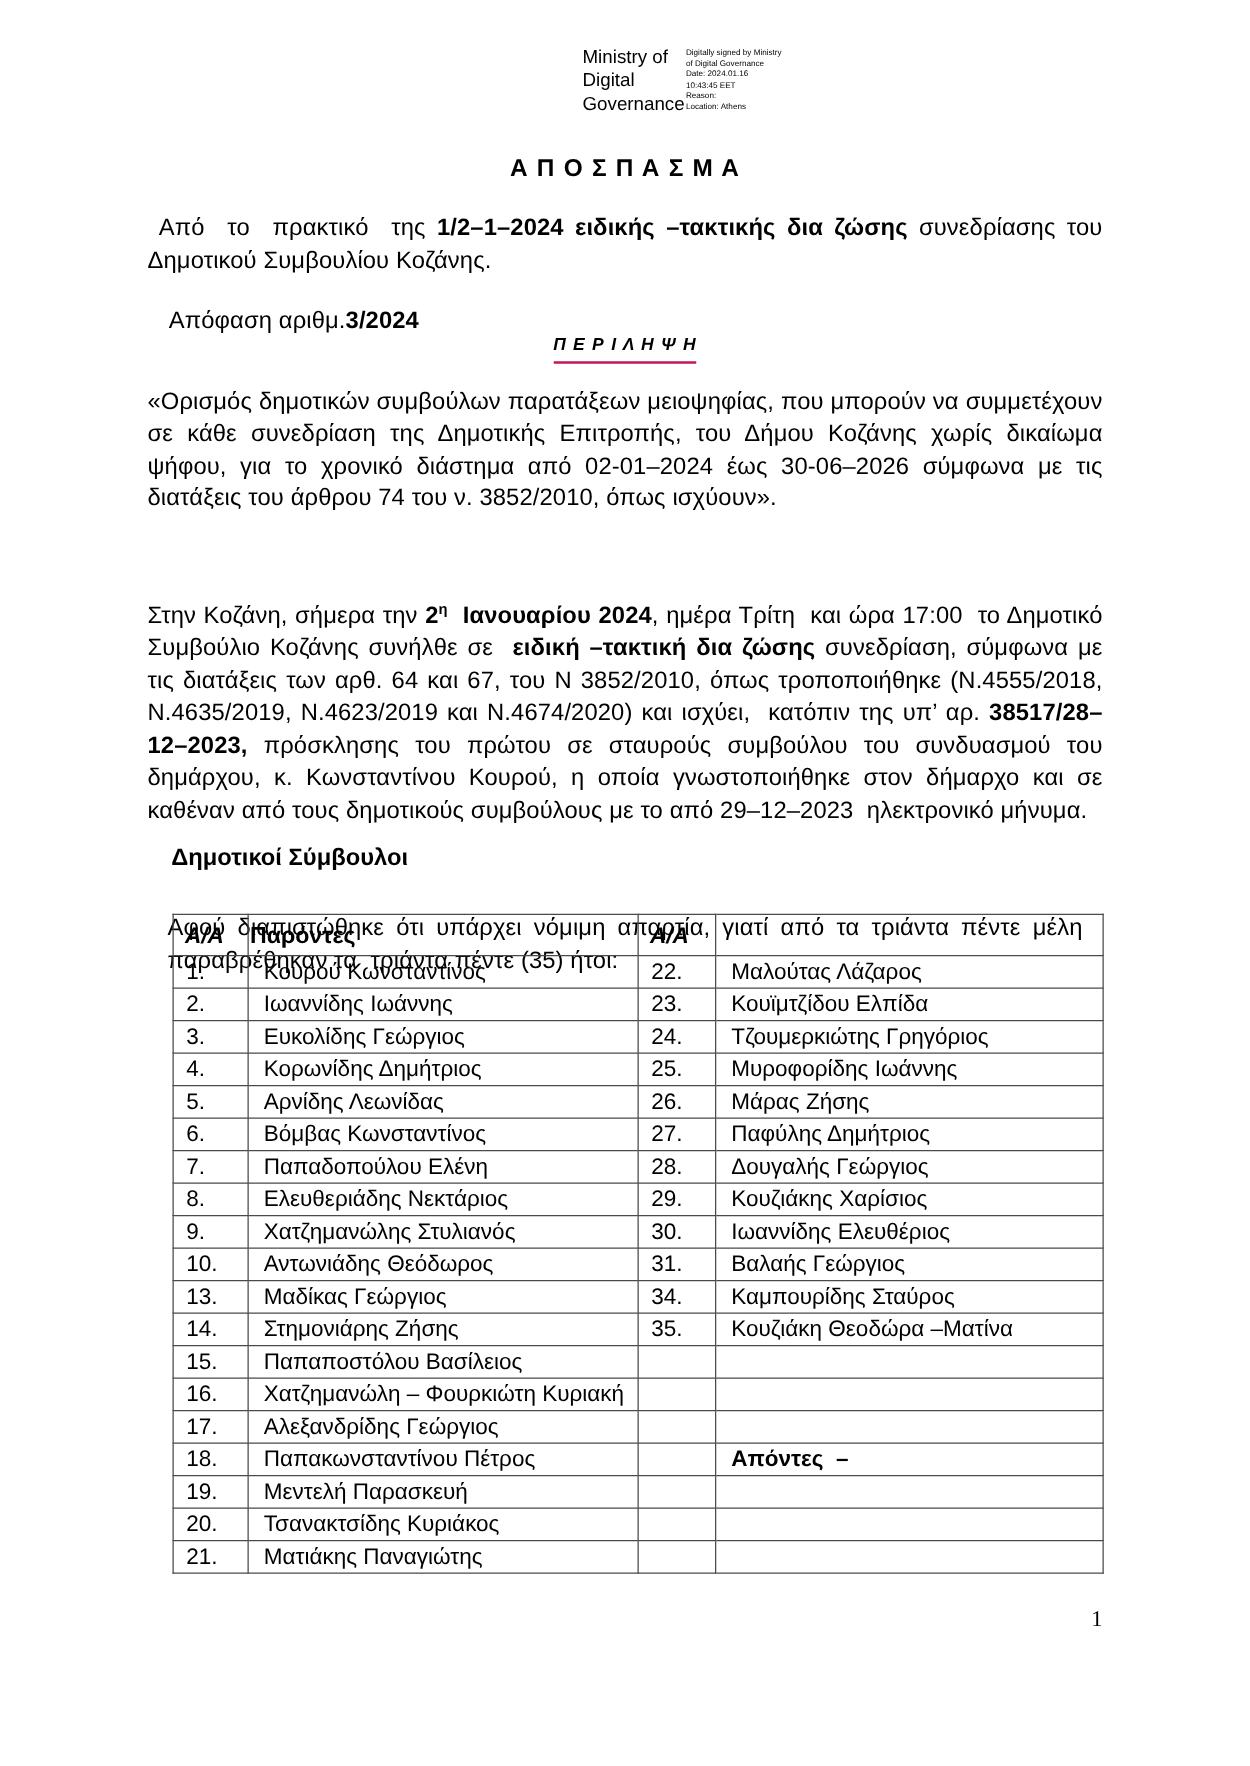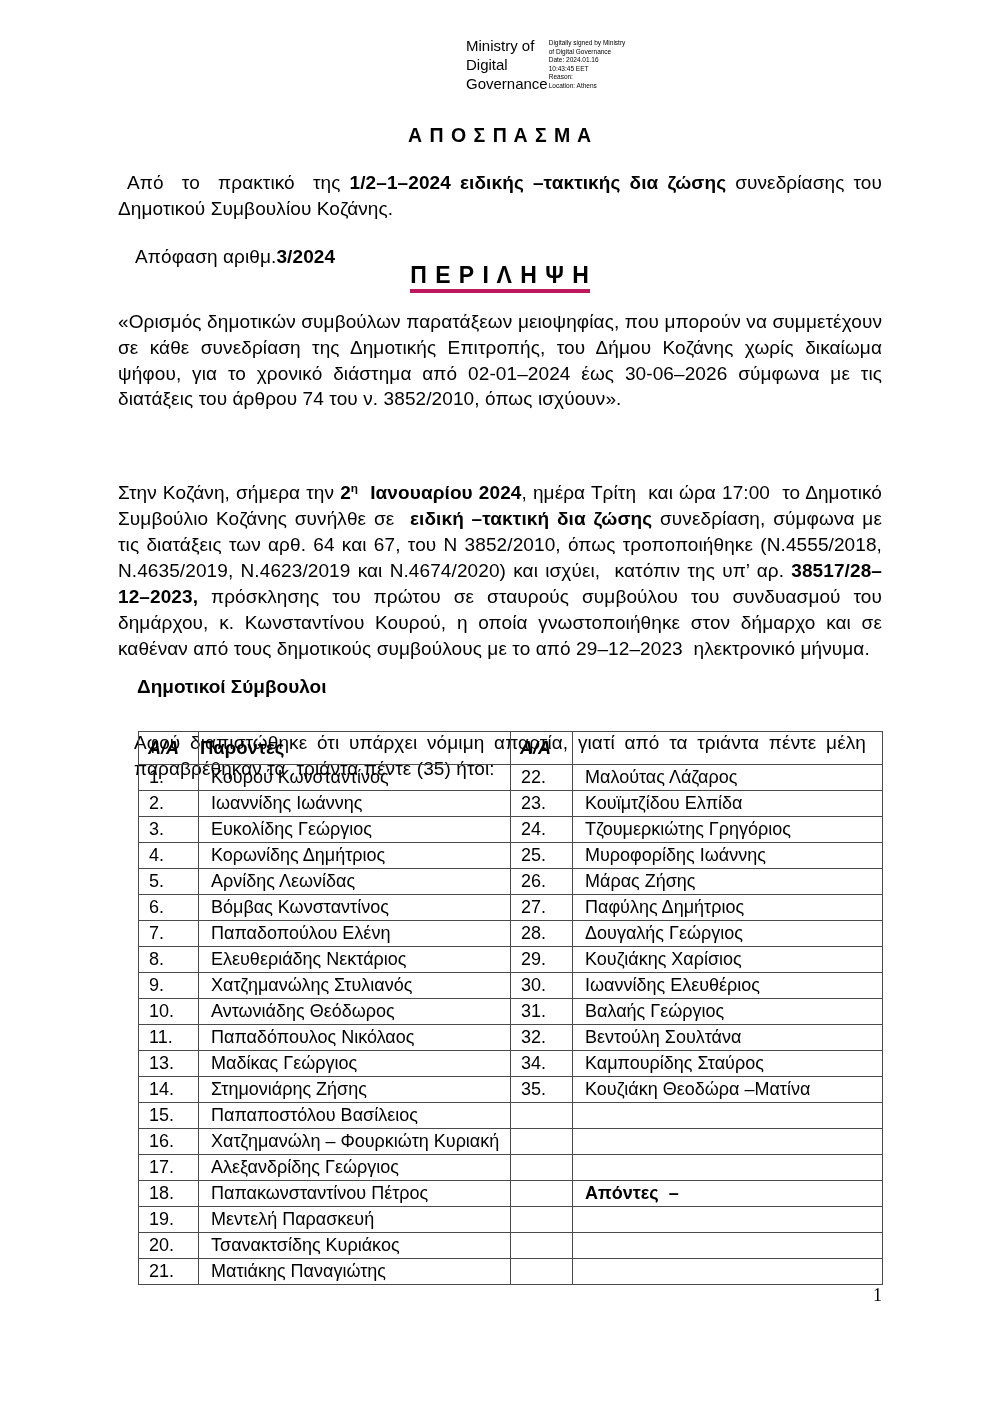--- a/index.html
+++ b/index.html
@@ -15,21 +15,21 @@
   .sig-details{font-size:6.5px;line-height:8.5px;white-space:pre-line;padding-top:3px;}
   
   .para{left:118px;width:764px;text-align:justify;font-size:19px;line-height:26px;letter-spacing:0.1px;white-space:pre-wrap;}
   .center{text-align:center;white-space:normal;}
   .b{font-weight:bold;}
   sup.ord{font-size:0.62em;vertical-align:super;font-weight:bold;}
   #doc-title{top:122px;font-weight:bold;font-size:19.5px;letter-spacing:1px;text-align:center;}
   #p-intro{top:170px;}
   #p-decision{top:244px;padding-left:17px;}
   #summary-title{top:262px;}
-  #summary-title .ul{display:inline-block;font-weight:bold;font-size:23px;letter-spacing:1px;border-bottom:4px solid #be185d;padding-bottom:1px;}
+  #summary-title .ul{display:inline-block;font-weight:bold;font-size:14px;letter-spacing:1px;border-bottom:2px solid #be185d;padding-bottom:1px;font-style:italic;}
   #p-summary{top:309px;line-height:25.8px;}
   #p-main{top:423px;line-height:26px;}
   #p-quorum{margin:16px;}
   #council-heading{top:676px;left:118px;width:764px;font-weight:bold;font-size:19px;padding-left:19px;}
   
   #tbl-wrap{top:720px;left:138px;}
   table{border-collapse:collapse;table-layout:fixed;width:744px;margin-top:11px;}
   th,td{border:1px solid #4a4a4a;vertical-align:top;font-size:18px;overflow:hidden;}
   th{height:30px;vertical-align:middle;}
   td{height:23px;line-height:23px;}
@@ -151,26 +151,20 @@
     <td class="c-name">Ιωαννίδης Ελευθέριος</td>
   </tr>
 
   <tr>
     <td class="c-num">10.</td>
     <td class="c-name">Αντωνιάδης Θεόδωρος</td>
     <td class="c-num">31.</td>
     <td class="c-name">Βαλαής Γεώργιος</td>
   </tr>
 
-  <tr>
-    <td class="c-num">11.</td>
-    <td class="c-name">Παπαδόπουλος Νικόλαος</td>
-    <td class="c-num">32.</td>
-    <td class="c-name">Βεντούλη Σουλτάνα</td>
-  </tr>
 
 
   <tr>
     <td class="c-num">13.</td>
     <td class="c-name">Μαδίκας Γεώργιος</td>
     <td class="c-num">34.</td>
     <td class="c-name">Καμπουρίδης Σταύρος</td>
   </tr>
 
   <tr>

